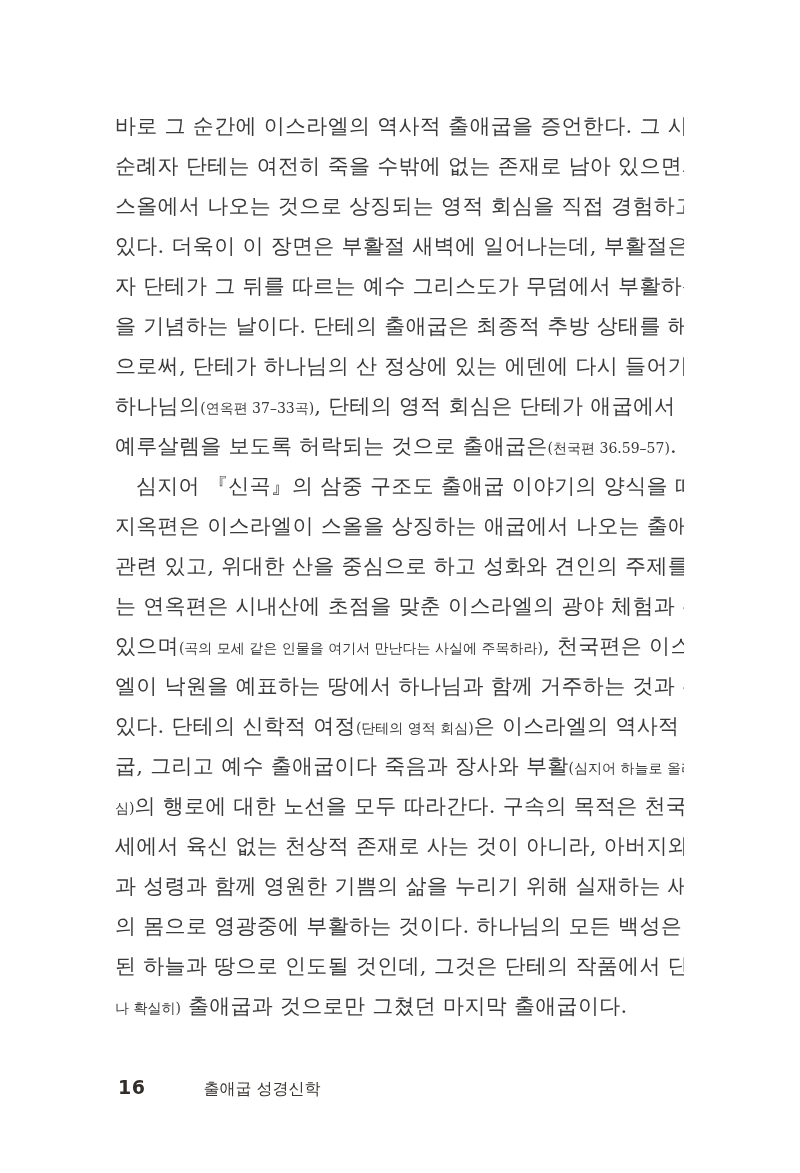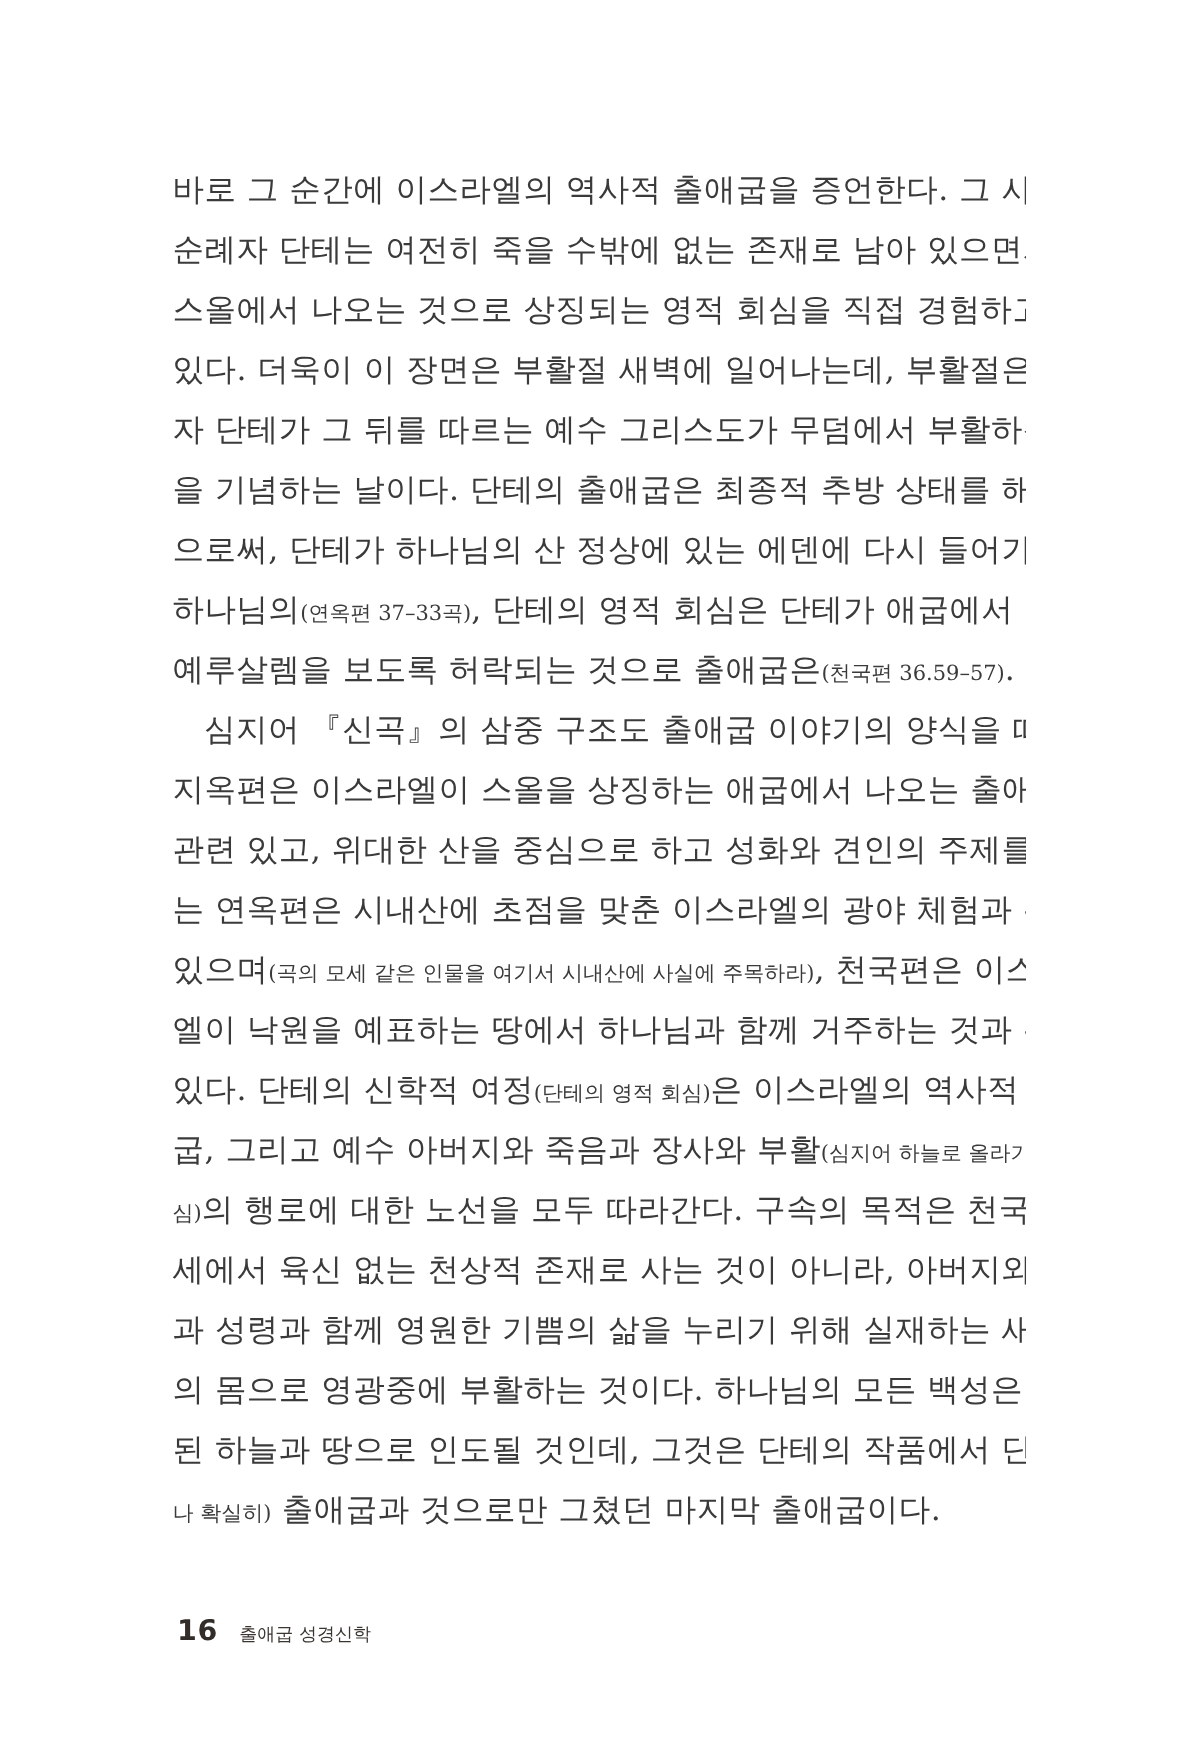--- a/index.html
+++ b/index.html
@@ -40,29 +40,30 @@
     font-size: 14px;
     letter-spacing: 0px;
   }
   .footer {
     position: absolute;
     left: 118px; top: 1076px;
     display: flex;
     align-items: baseline;
     font-family: "DejaVu Sans", sans-serif;
     color: #322d29;
+    gap: 32px;
   }
   .footer .pagenum {
     font-size: 19px;
     font-weight: bold;
     letter-spacing: 0.5px;
   }
   .footer .booktitle {
-    font-size: 12px;
-    margin-left: 14px;
+    font-size: 16px;
+    margin-left: 26px;
     color: #3a3531;
   }
 </style>
 </head>
 <body>
 
 <div class="page">
 
   <main class="text-block">
 
@@ -75,24 +76,24 @@
         <div class="line"><span class="norm">을 기념하는 날이다. 단테의 출애굽은 최종적 추방 상태를 해소함</span></div>
         <div class="line"><span class="norm">으로써, 단테가 하나님의 산 정상에 있는 에덴에 다시 들어가도록</span></div>
         <div class="line"><span class="norm">하나님의</span><span class="small">(연옥편 37–33곡)</span><span class="norm">, 단테의 영적 회심은 단테가 애굽에서 나와</span></div>
         <div class="line line-last"><span class="norm">예루살렘을 보도록 허락되는 것으로 출애굽은</span><span class="small">(천국편 36.59–57)</span><span class="norm">.</span></div>
       </div>
       <div class="para">
         <div class="line indent"><span class="norm">심지어 『신곡』의 삼중 구조도 출애굽 이야기의 양식을 따른다. 곧</span></div>
         <div class="line"><span class="norm">지옥편은 이스라엘이 스올을 상징하는 애굽에서 나오는 출애굽과</span></div>
         <div class="line"><span class="norm">관련 있고, 위대한 산을 중심으로 하고 성화와 견인의 주제를 다루</span></div>
         <div class="line"><span class="norm">는 연옥편은 시내산에 초점을 맞춘 이스라엘의 광야 체험과 관련</span></div>
-        <div class="line"><span class="norm">있으며</span><span class="small">(곡의 모세 같은 인물을 여기서 시내산에 사실에 주목하라)</span><span class="norm">, 천국편은 이스라</span></div>
+        <div class="line"><span class="norm">있으며</span><span class="small">(곡의 모세 같은 인물을 여기서 만난다는 사실에 주목하라)</span><span class="norm">, 천국편은 이스라</span></div>
         <div class="line"><span class="norm">엘이 낙원을 예표하는 땅에서 하나님과 함께 거주하는 것과 관련</span></div>
         <div class="line"><span class="norm">있다. 단테의 신학적 여정</span><span class="small">(단테의 영적 회심)</span><span class="norm">은 이스라엘의 역사적 출애</span></div>
-        <div class="line"><span class="norm">굽, 그리고 예수 아버지와 죽음과 장사와 부활</span><span class="small">(심지어 하늘로 올라가</span></div>
+        <div class="line"><span class="norm">굽, 그리고 예수 출애굽이다 죽음과 장사와 부활</span><span class="small">(심지어 하늘로 올라가</span></div>
         <div class="line"><span class="small">심)</span><span class="norm">의 행로에 대한 노선을 모두 따라간다. 구속의 목적은 천국의 내</span></div>
         <div class="line"><span class="norm">세에서 육신 없는 천상적 존재로 사는 것이 아니라, 아버지와 아들</span></div>
         <div class="line"><span class="norm">과 성령과 함께 영원한 기쁨의 삶을 누리기 위해 실재하는 새 창조</span></div>
         <div class="line"><span class="norm">의 몸으로 영광중에 부활하는 것이다. 하나님의 모든 백성은 회복</span></div>
         <div class="line"><span class="norm">된 하늘과 땅으로 인도될 것인데, 그것은 단테의 작품에서 단지</span></div>
         <div class="line line-last"><span class="small">나 확실히)</span><span class="norm"> 출애굽과 것으로만 그쳤던 마지막 출애굽이다.</span></div>
       </div>
     </main>
 
   <footer class="footer">

